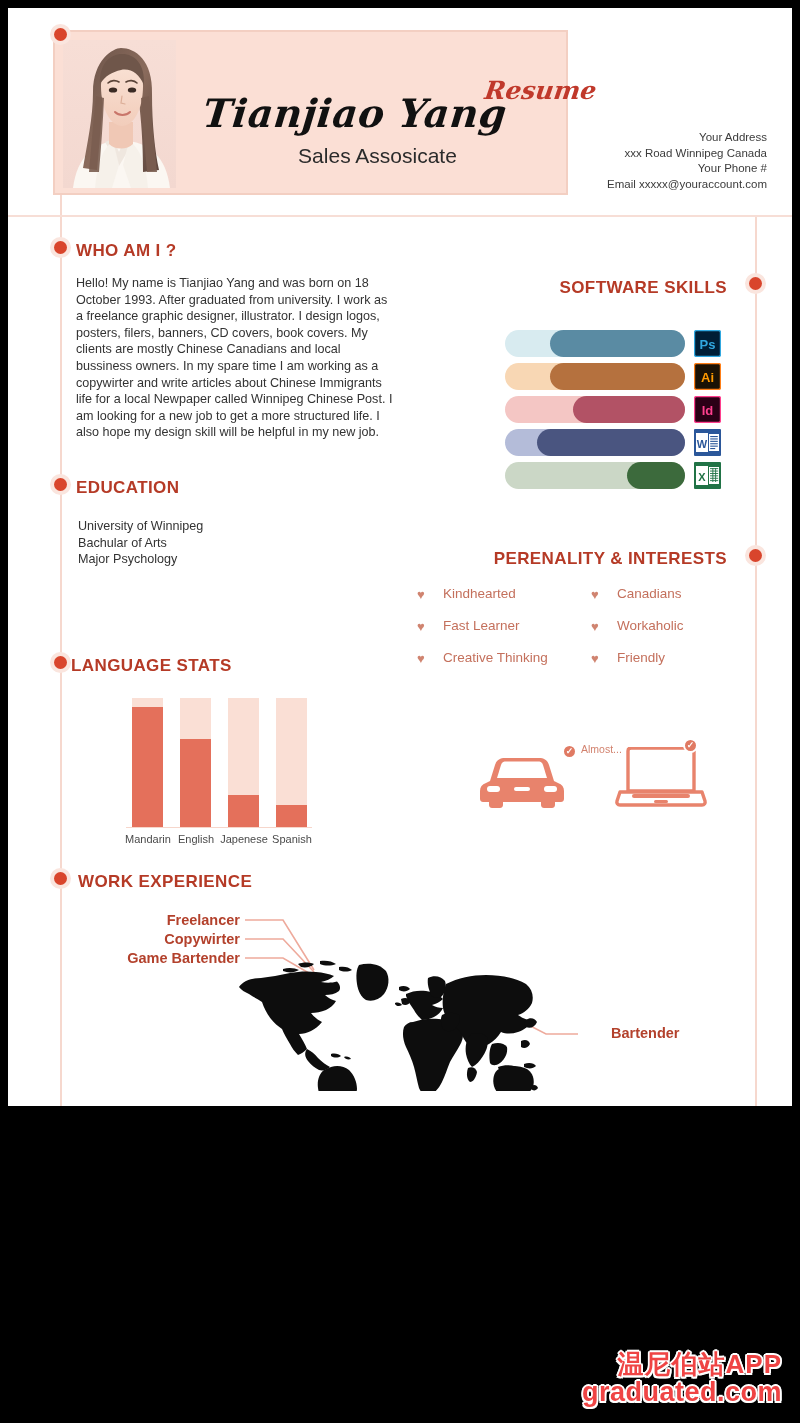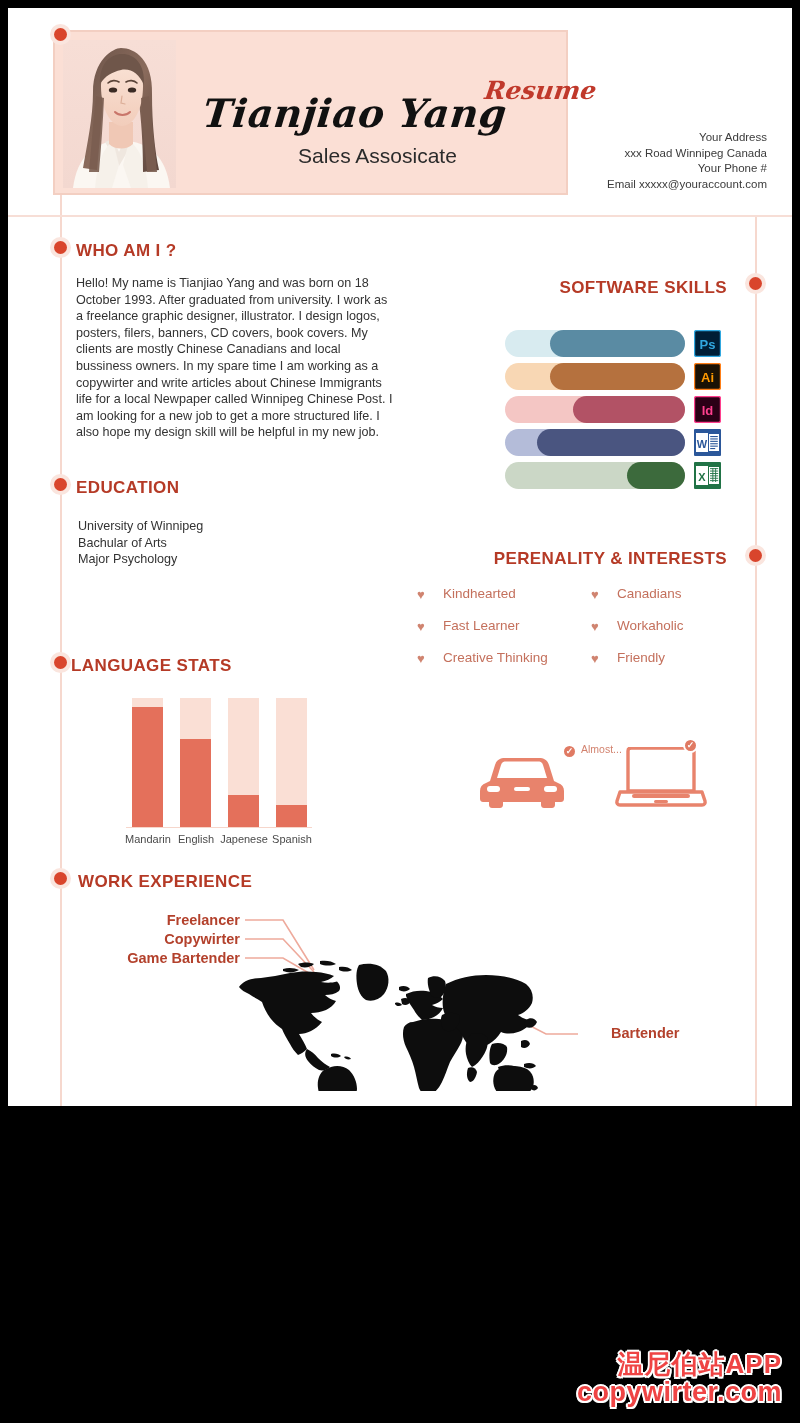--- a/index.html
+++ b/index.html
@@ -642,14 +642,14 @@
           <path d="M626 302 C632 300 638 302 638 308 C632 312 626 310 624 306 Z" transform="translate(-12,-30)"></path>
         </g>
       </svg>
     </div>
   </div>
 
 </div>
 
 <div id="watermark">
   <div id="wm-line1">温尼伯站APP</div>
-  <div id="wm-line2">copywirter.com</div>
+  <div id="wm-line2">graduated.com</div>
 </div>
 
 </body></html>

